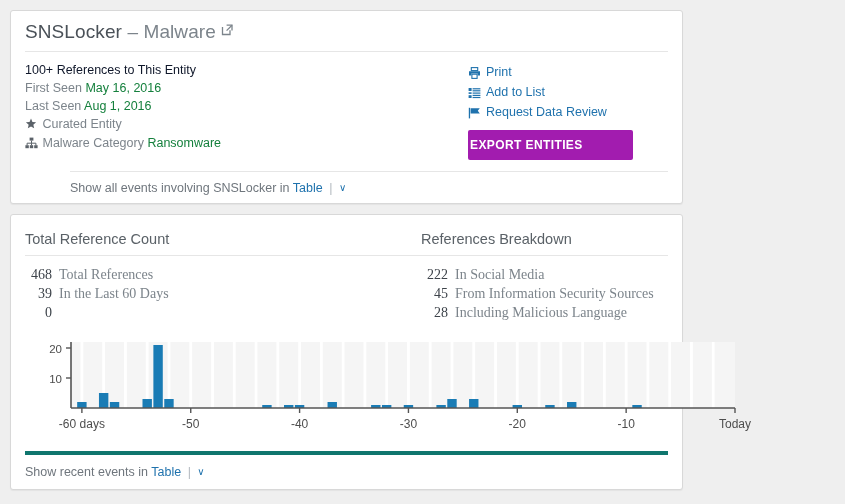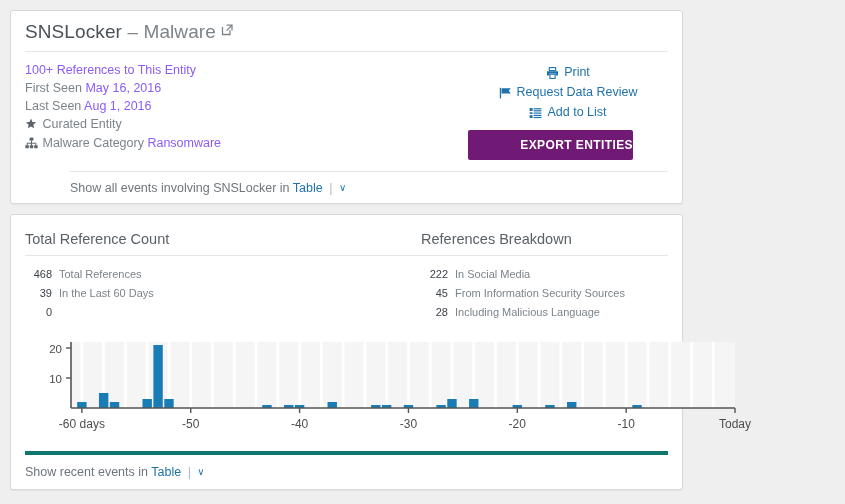--- a/index.html
+++ b/index.html
@@ -41,22 +41,22 @@
   .ext-icon svg { display: block; }
 
   .entity-body { display: flex; padding-top: 9px; }
   .entity-facts { flex: 1 1 auto; }
   .fact {
     font-size: 12.5px;
     line-height: 18px;
     color: #7c848b;
     white-space: nowrap;
   }
-  .fact .val { color: #8b5cf6; }
-  .fact .lead { color: #8b5cf6; }
+  .fact .val { color: #15803d; }
+  .fact .lead { color: #0f172a; }
   .fact-icon {
     display: inline-block;
     width: 14px;
     text-align: left;
     color: #5b6269;
     vertical-align: -1px;
   }
   .fact-icon svg { display: inline-block; vertical-align: -1px; }
 
   .entity-actions {
@@ -66,44 +66,43 @@
   }
   .action-link {
     display: flex;
     align-items: center;
     font-size: 12.5px;
     line-height: 19px;
     color: #1f72ad;
     margin-bottom: 1px;
     cursor: pointer;
     white-space: nowrap;
-    justify-content: center;
   }
   .action-link .ai {
     flex: 0 0 auto;
     width: 18px;
     color: #1f72ad;
     display: inline-flex;
     align-items: center;
   }
 
   .export-btn {
     margin-top: 8px;
     display: block;
     width: 165px;
-    background: #701a75;
+    background: #a21caf;
     color: #ffffff;
     border: none;
     border-radius: 2px;
     font-family: "Liberation Sans", sans-serif;
     font-size: 12px;
     font-weight: bold;
     letter-spacing: .4px;
-    padding: 8px 0 8px 12px;
-    text-align: right;
+    padding: 8px 0 8px 2px;
+    text-align: left;
     cursor: pointer;
   }
 
   .showall-row {
     margin-top: 11px;
     padding-top: 9px;
     border-top: 1px solid #e6e6e6;
     font-size: 12.5px;
     color: #6f767d;
     margin-left: 45px;
@@ -126,24 +125,25 @@
     color: #5a6167;
     padding: 9px 0 8px 0;
     border-bottom: 1px solid #e6e6e6;
     margin-top: 7px;
   }
   .col-a { width: 396px; flex: 0 0 396px; }
   .col-b { flex: 1 1 auto; }
 
   .refs-body { display: flex; padding-top: 9px; }
   .stat {
-    font-size: 11px;
+    font-size: 14px;
     line-height: 19px;
     color: #7c848b;
     display: flex;
+    font-family: Liberation Serif, serif;
   }
   .stat .num {
     color: #3d434a;
     width: 34px;
     flex: 0 0 34px;
     text-align: right;
     padding-right: 7px;
   }
   .stat-b .num { width: 34px; flex: 0 0 34px; }
 
@@ -222,46 +222,46 @@
 
         <div class="action-link">
           <span class="ai">
             <svg width="13" height="12" viewBox="0 0 13 12">
               <rect x="3.3" y="0.6" width="6.4" height="3.0" fill="none" stroke="#1f72ad" stroke-width="1.1"></rect>
               <path d="M1.0 4.2 h11 v4.4 h-2.3 v-2.2 h-6.4 v2.2 h-2.3 z" fill="#1f72ad"></path>
               <rect x="3.9" y="7.2" width="5.2" height="4.2" fill="none" stroke="#1f72ad" stroke-width="1.1"></rect>
             </svg>
           </span>
           <span class="lbl">Print</span>
-        </div>
-
-        <div class="action-link">
-          <span class="ai">
-            <svg width="13" height="12" viewBox="0 0 13 12">
-              <rect x="0.8" y="0.8" width="1.3" height="10.6" fill="#1f72ad"></rect>
-              <path d="M2.6 1.2 h9.2 l-2.0 2.6 l2.0 2.6 h-9.2 z" fill="#1f72ad"></path>
-            </svg>
-          </span>
-          <span class="lbl">Request Data Review</span>
         </div>
 
         <div class="action-link">
           <span class="ai">
             <svg width="13" height="12" viewBox="0 0 13 12">
               <rect x="0.6" y="1.0" width="3.0" height="3.0" fill="#1f72ad"></rect>
               <rect x="0.6" y="5.3" width="3.0" height="1.6" fill="#1f72ad"></rect>
               <rect x="0.6" y="8.2" width="3.0" height="2.8" fill="#1f72ad"></rect>
               <rect x="4.6" y="1.2" width="7.8" height="1.2" fill="#1f72ad"></rect>
               <rect x="4.6" y="3.2" width="7.8" height="1.2" fill="#1f72ad"></rect>
               <rect x="4.6" y="5.5" width="7.8" height="1.2" fill="#1f72ad"></rect>
               <rect x="4.6" y="7.8" width="7.8" height="1.2" fill="#1f72ad"></rect>
               <rect x="4.6" y="9.9" width="7.8" height="1.2" fill="#1f72ad"></rect>
             </svg>
           </span>
           <span class="lbl">Add to List</span>
+        </div>
+
+        <div class="action-link">
+          <span class="ai">
+            <svg width="13" height="12" viewBox="0 0 13 12">
+              <rect x="0.8" y="0.8" width="1.3" height="10.6" fill="#1f72ad"></rect>
+              <path d="M2.6 1.2 h9.2 l-2.0 2.6 l2.0 2.6 h-9.2 z" fill="#1f72ad"></path>
+            </svg>
+          </span>
+          <span class="lbl">Request Data Review</span>
         </div>
 
         <button class="export-btn">EXPORT ENTITIES</button>
       </div>
     </div>
 
     <div class="showall-row">
       <span>Show all events involving SNSLocker in</span>
       <span class="link">Table</span>
       <span class="sep">|</span>

